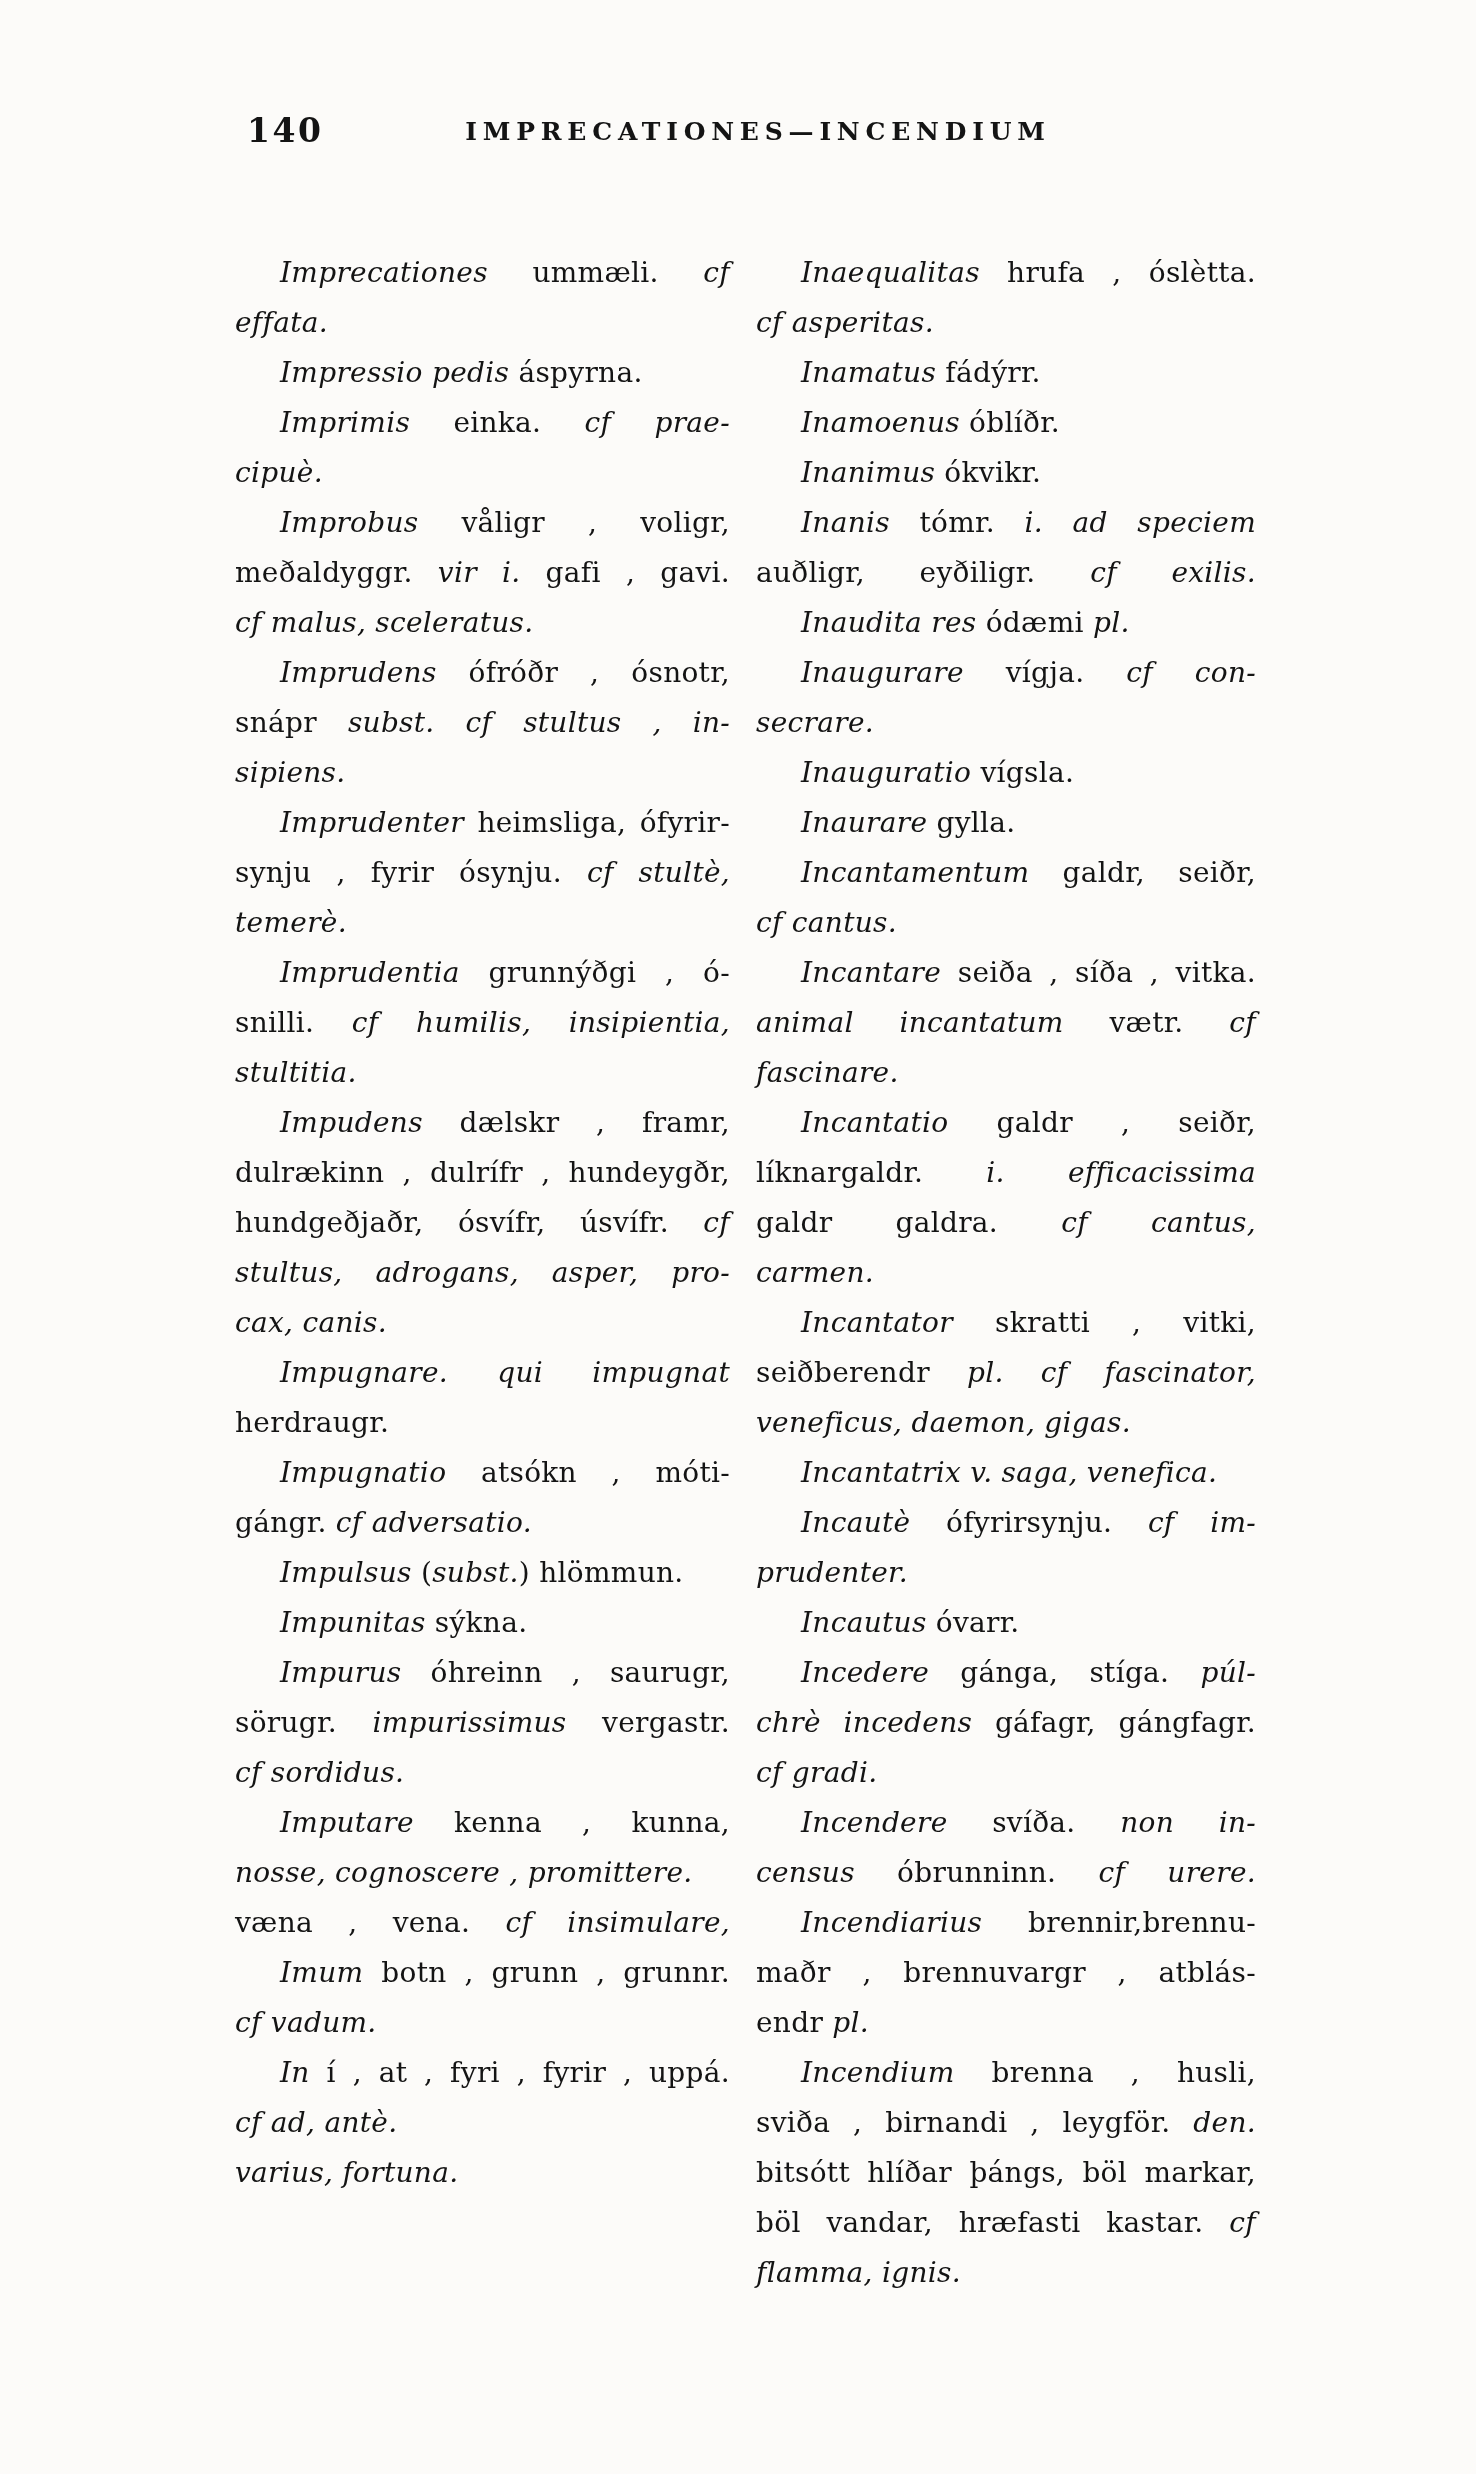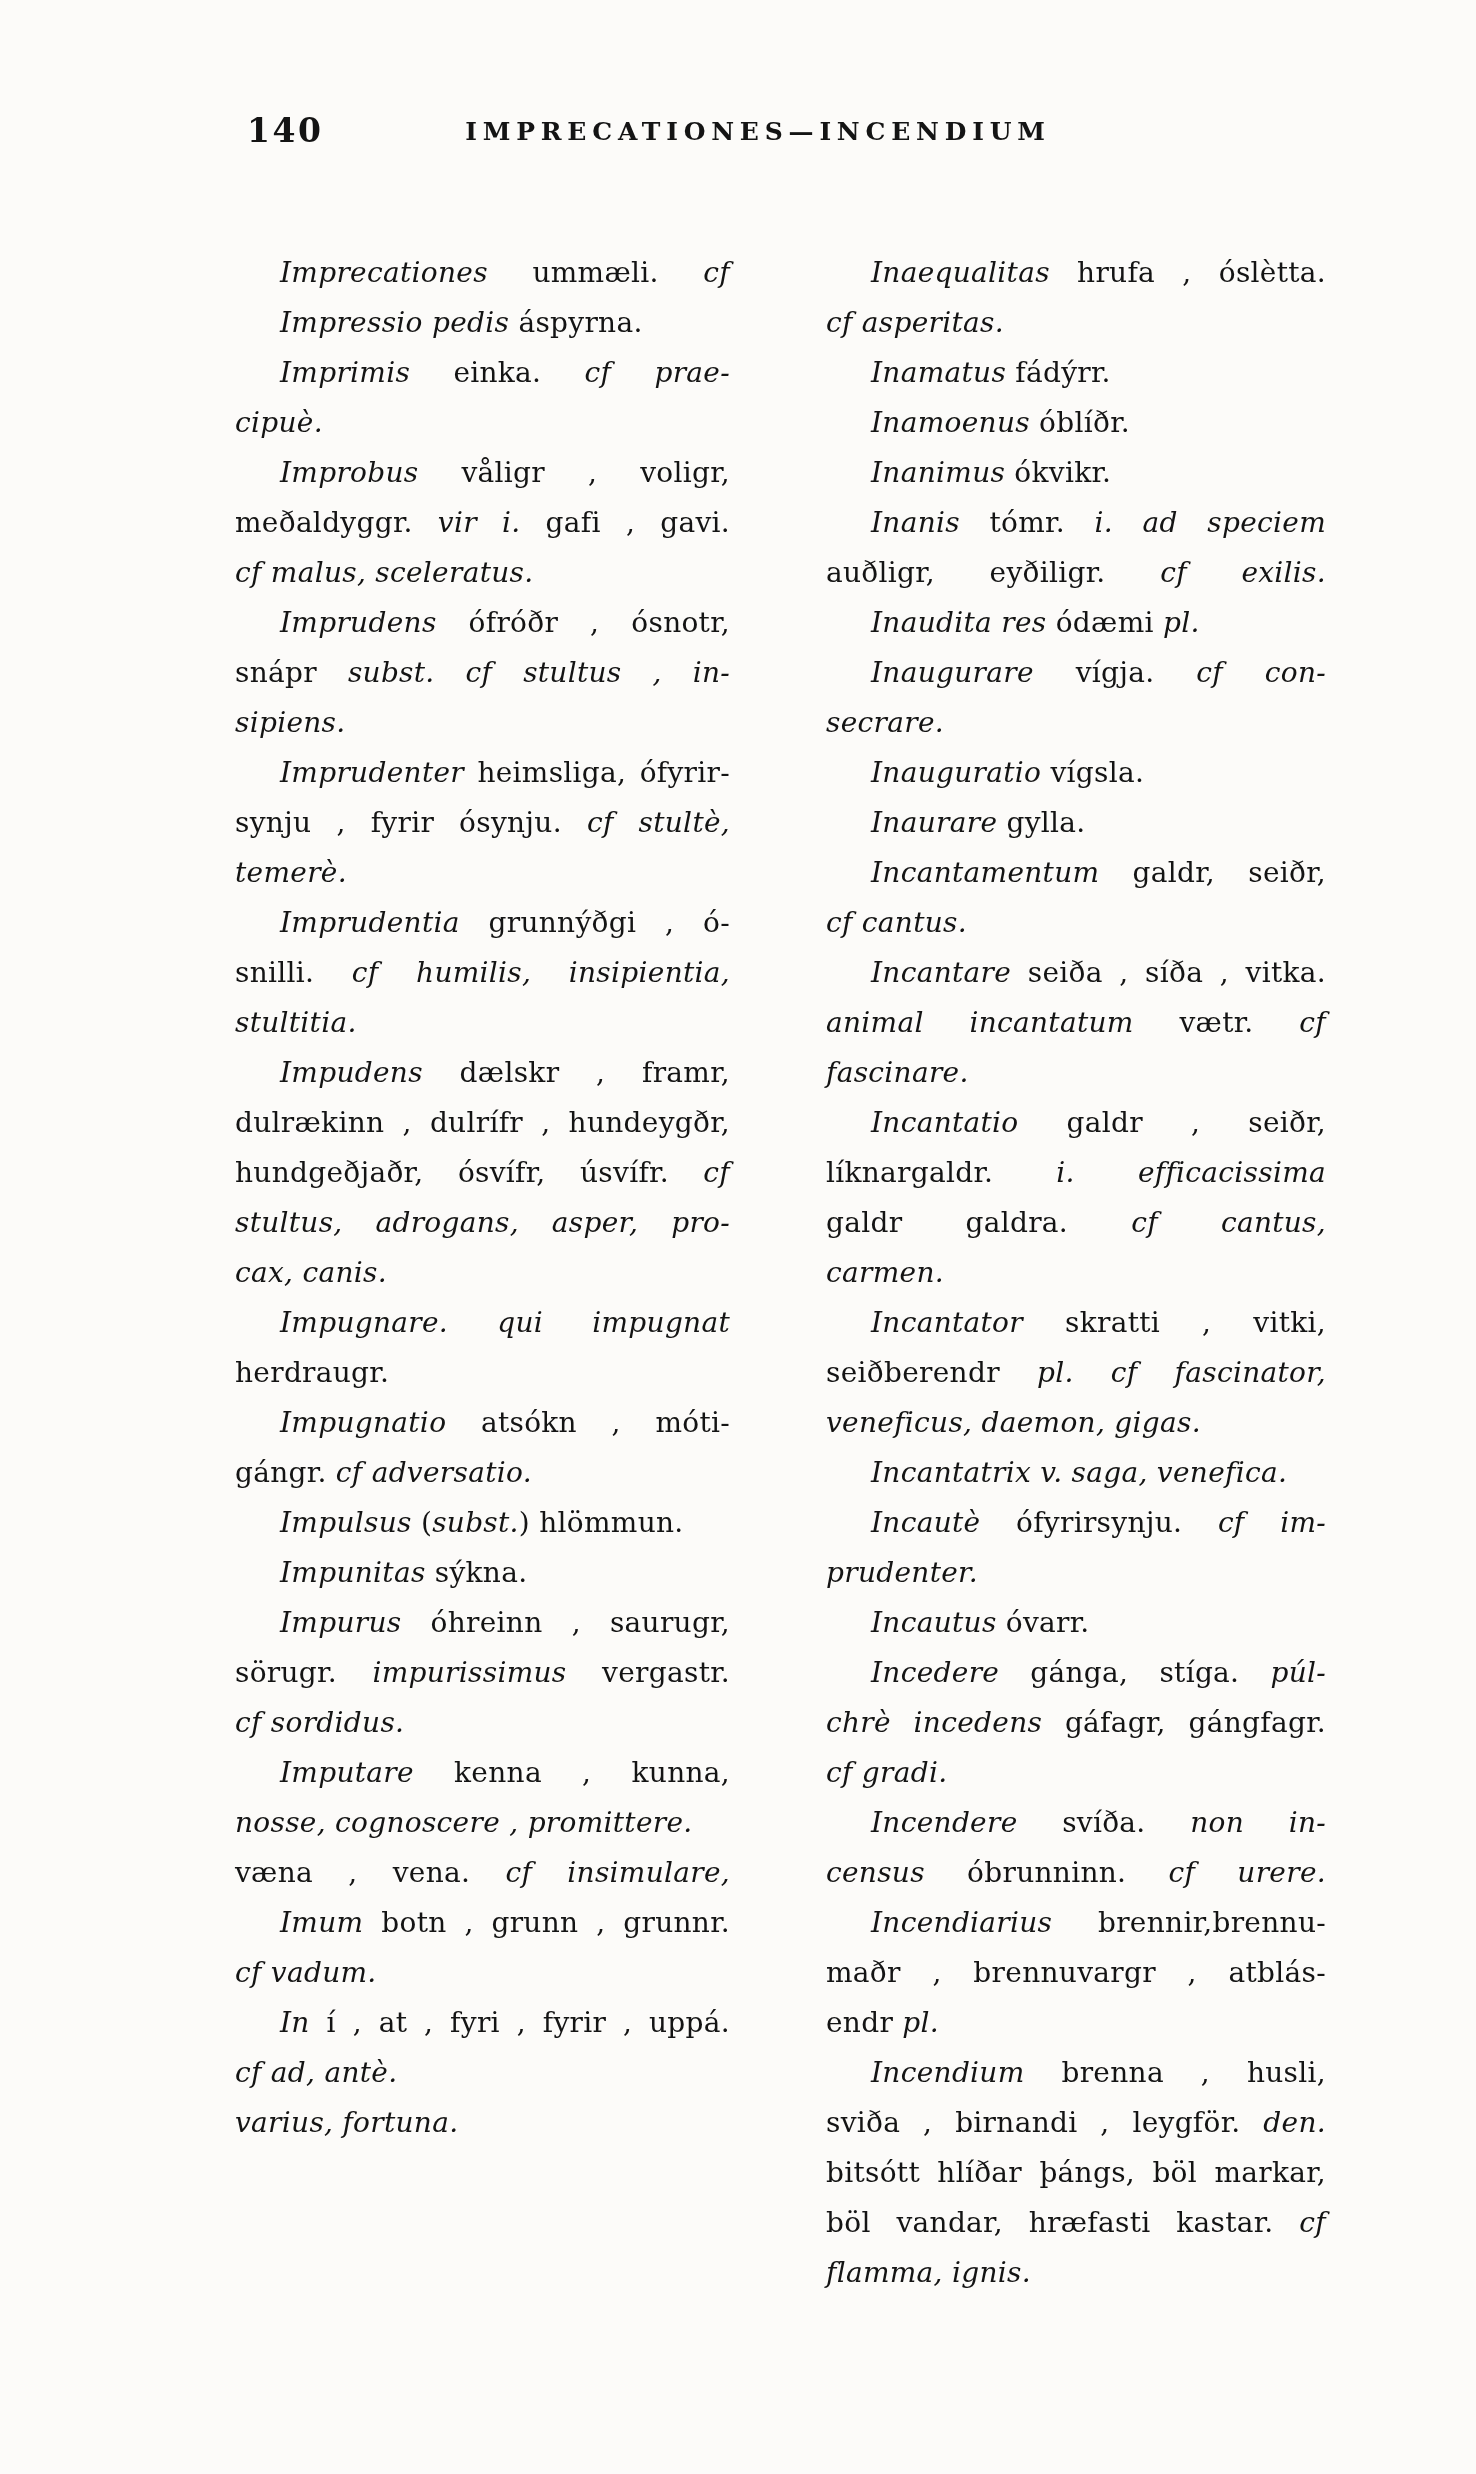--- a/index.html
+++ b/index.html
@@ -35,21 +35,21 @@
     font-weight: bold;
     letter-spacing: 5.8px;
     white-space: nowrap;
   }
   .column {
     position: absolute;
     top: 208px;
     margin-top: 40px;
   }
   .column.left  { left: 235px;  width: 495px; }
-  .column.right { left: 826px;  width: 500px; }
+  .column.right { left: 756px;  width: 500px; }
   .line {
     height: 50px;
     line-height: 50px;
     font-size: 28px;
     letter-spacing: 0.3px;
     text-align: left;
     white-space: nowrap;
   }
   .line.justify {
     white-space: normal;
@@ -60,20 +60,21 @@
   .line i { font-style: italic; }
 </style>
 </head>
 <body>
 
 <div class="page">
   <div class="page-number">140</div>
   <div class="running-header">IMPRECATIONES—INCENDIUM</div>
   <div class="column left">
       <div class="line indent justify"><i>Imprecationes</i><span> ummæli. </span><i>cf</i></div>
+      <div class="line"><i>effata.</i></div>
       <div class="line indent"><i>Impressio pedis</i><span> áspyrna.</span></div>
       <div class="line indent justify"><i>Imprimis</i><span> einka. </span><i>cf prae-</i></div>
       <div class="line"><i>cipuè.</i></div>
       <div class="line indent justify"><i>Improbus</i><span> våligr , voligr,</span></div>
       <div class="line justify"><span>meðaldyggr. </span><i>vir i.</i><span> gafi , gavi.</span></div>
       <div class="line"><i>cf malus, sceleratus.</i></div>
       <div class="line indent justify"><i>Imprudens</i><span> ófróðr , ósnotr,</span></div>
       <div class="line justify"><span>snápr </span><i>subst.</i><span> </span><i>cf stultus , in-</i></div>
       <div class="line"><i>sipiens.</i></div>
       <div class="line indent justify"><i>Imprudenter</i><span> heimsliga, ófyrir-</span></div>

